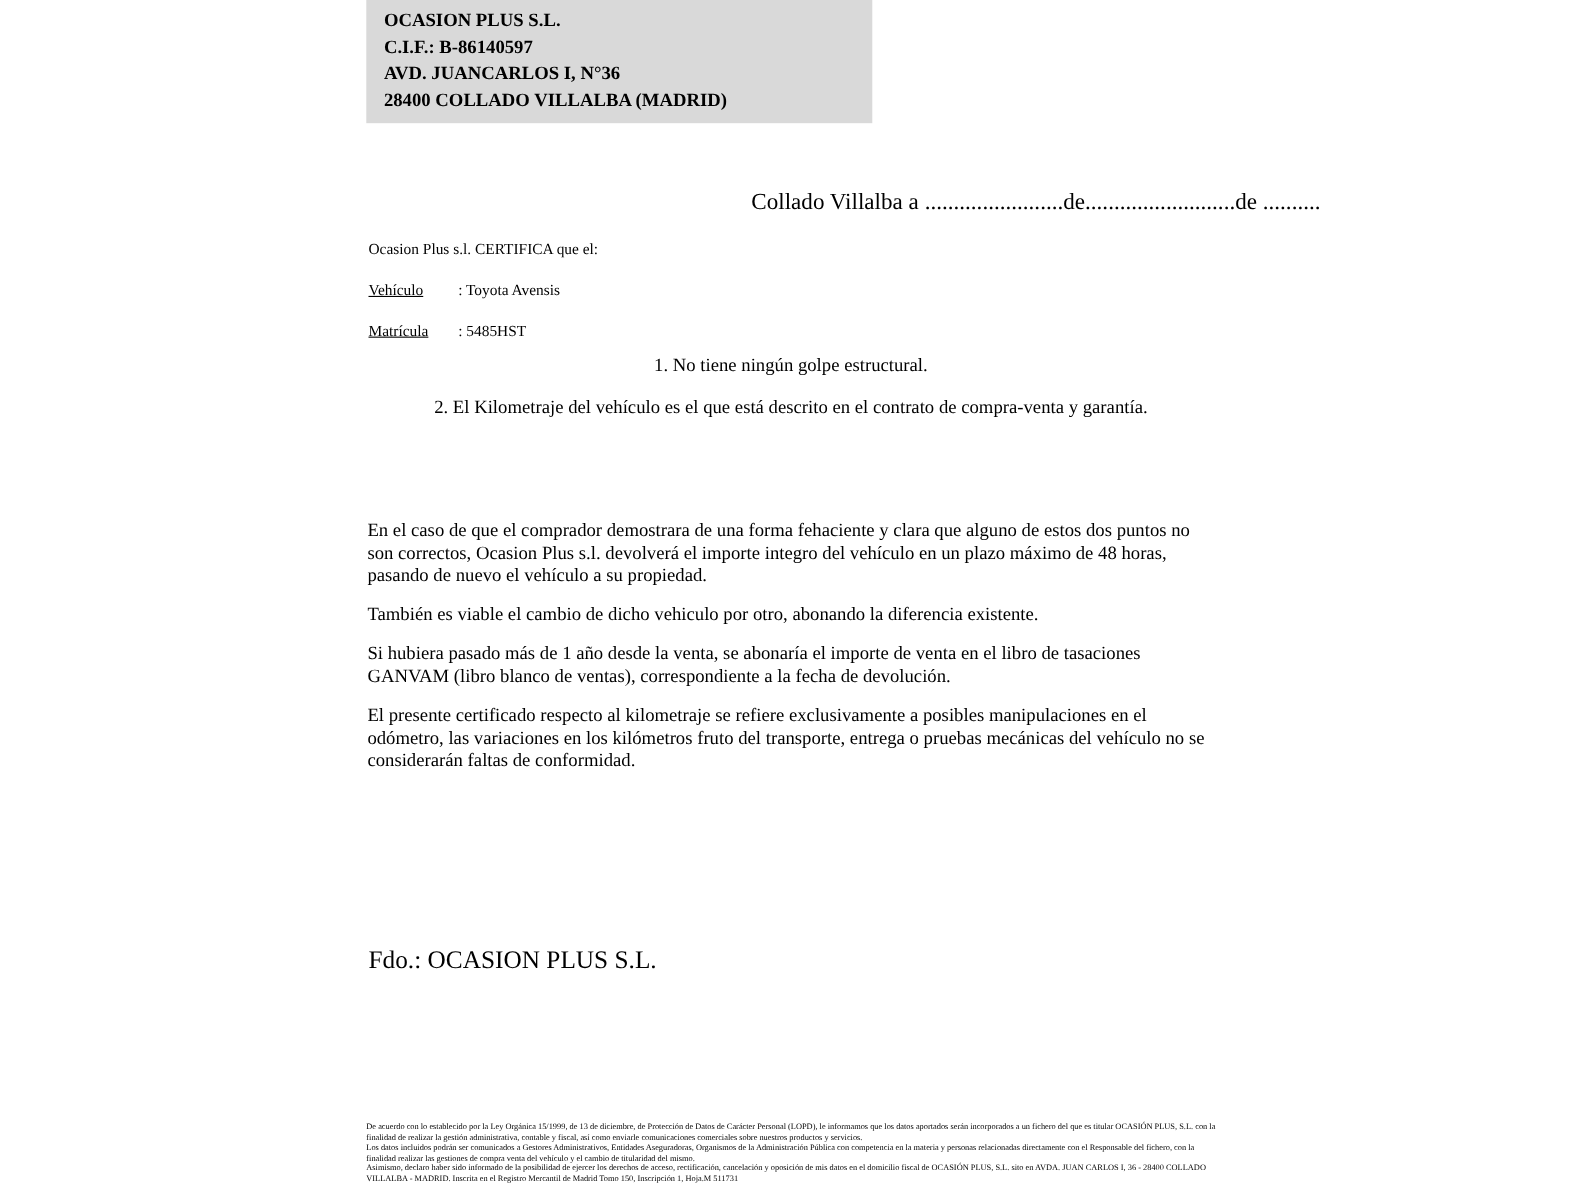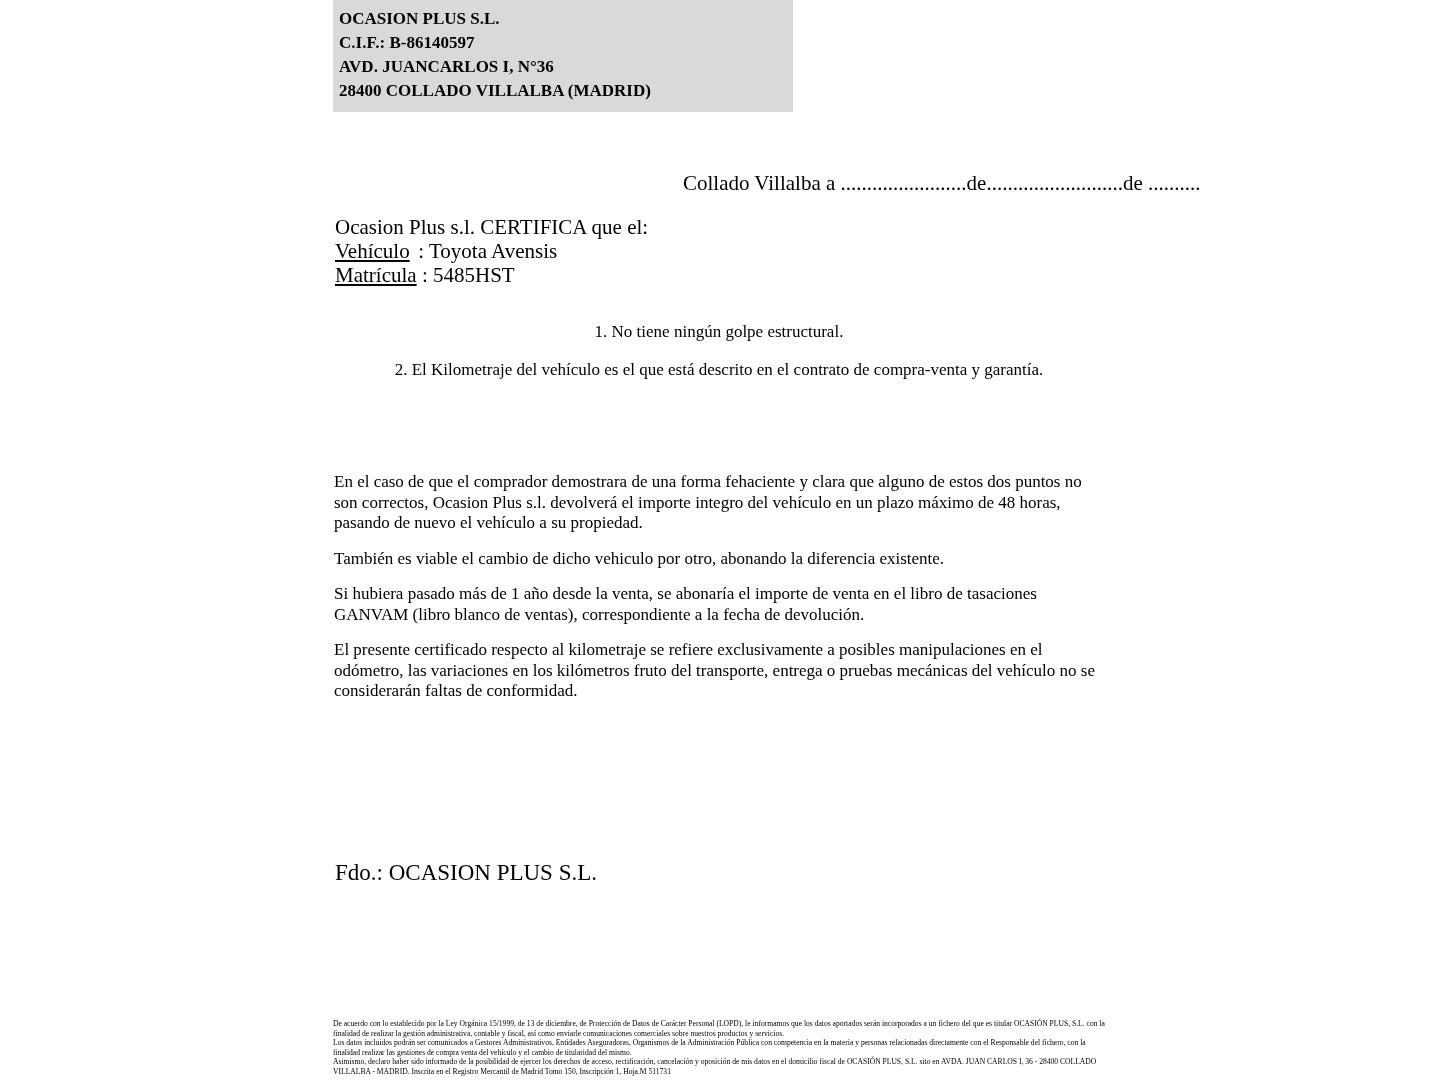--- a/index.html
+++ b/index.html
@@ -13,38 +13,38 @@
     position: relative;
     width: 1440px; height: 1080px;
     background: #ffffff;
     overflow: hidden;
   }
   .letterhead {
     position: absolute;
     left: 333px; top: 0;
     width: 460px;
     background: #d9d9d9;
-    padding: 7px 10px 9px 6px;
+    padding: 7px 10px 9px 16px;
     font-weight: bold;
     font-size: 17px;
     line-height: 24px;
   }
   .date-line {
     position: absolute;
     left: 683px; top: 171px;
     font-size: 21px;
     white-space: nowrap;
   }
   .certify {
     position: absolute;
     left: 335px; top: 216px;
-    font-size: 21px;
+    font-size: 14px;
     line-height: 23px;
   }
-  .kv-row { margin-top: 1px; }
+  .kv-row { margin-top: 14px; }
   .kv-label {
     display: inline-block;
     min-width: 78px;
     text-decoration: underline;
   }
   .clauses {
     position: absolute;
     left: 334px; top: 322px;
     width: 770px;
     font-size: 17px;

